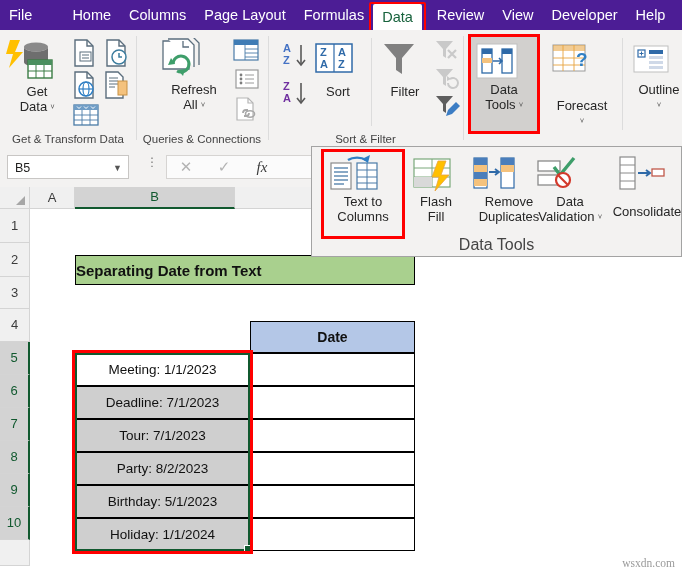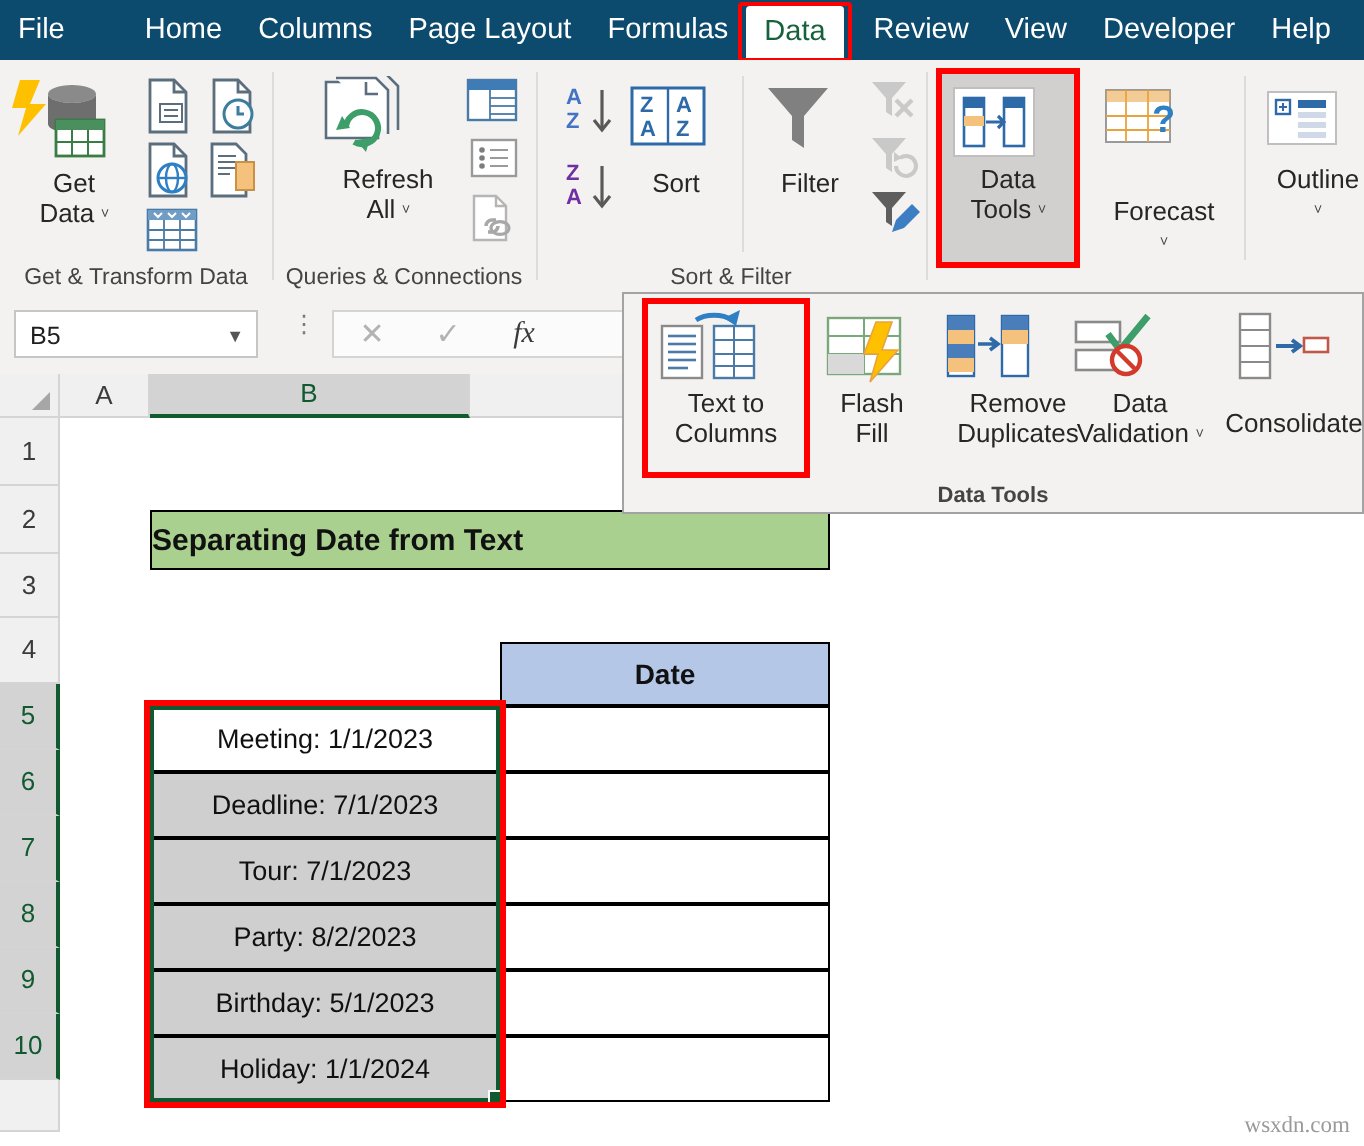--- a/index.html
+++ b/index.html
@@ -7,22 +7,22 @@
     width:682px;height:573px;overflow:hidden;
     background:#ffffff;
     font-family:"Liberation Sans", sans-serif;
     -webkit-font-smoothing:antialiased;
   }
   #app{position:relative;width:682px;height:573px;}
 
   
   .tabbar{
     position:absolute;left:0;top:0;width:682px;height:30px;
-    background:#0c4a6e;
-    display:flex;align-items:center;
+    background:#4c1d95;
+    display:flex;align-items:flex-end;
   }
   .tab{
     color:#ffffff;font-size:14.5px;line-height:30px;
     padding:0 9px;height:30px;white-space:nowrap;
     position:relative;
   }
   .tab.active{
     background:#ffffff;color:#17623c;border-radius:2px 2px 0 0;
     height:26px;line-height:26px;margin-top:2px;
   }
@@ -540,17 +540,17 @@
         <rect x="8" y="4" width="15" height="32" fill="#ffffff" stroke="#8a8a8a" stroke-width="1.2"></rect>
         <line x1="8" y1="12" x2="23" y2="12" stroke="#8a8a8a" stroke-width="1"></line>
         <line x1="8" y1="20" x2="23" y2="20" stroke="#8a8a8a" stroke-width="1"></line>
         <line x1="8" y1="28" x2="23" y2="28" stroke="#8a8a8a" stroke-width="1"></line>
         <path d="M26 20 h11 M34 17 l4 3 l-4 3" fill="none" stroke="#2f6aa8" stroke-width="2"></path>
         <rect x="40" y="16" width="12" height="7" fill="#ffffff" stroke="#c0584a" stroke-width="1.3"></rect>
       </svg></span>
       <div class="cap" style="margin-top:11px"><span>Consolidate</span></div>
     </div>
 
-    <div style="position:absolute;bottom:2px;left:0;width:100%;text-align:center;font-size:11px;color:#444;font-weight:bold;">Data Tools</div>
+    <div style="position:absolute;bottom:2px;left:0;width:100%;text-align:center;font-size:16px;color:#444;">Data Tools</div>
   </div>
 
   <div class="watermark">wsxdn.com</div>
 </div>
 
 </body></html>

